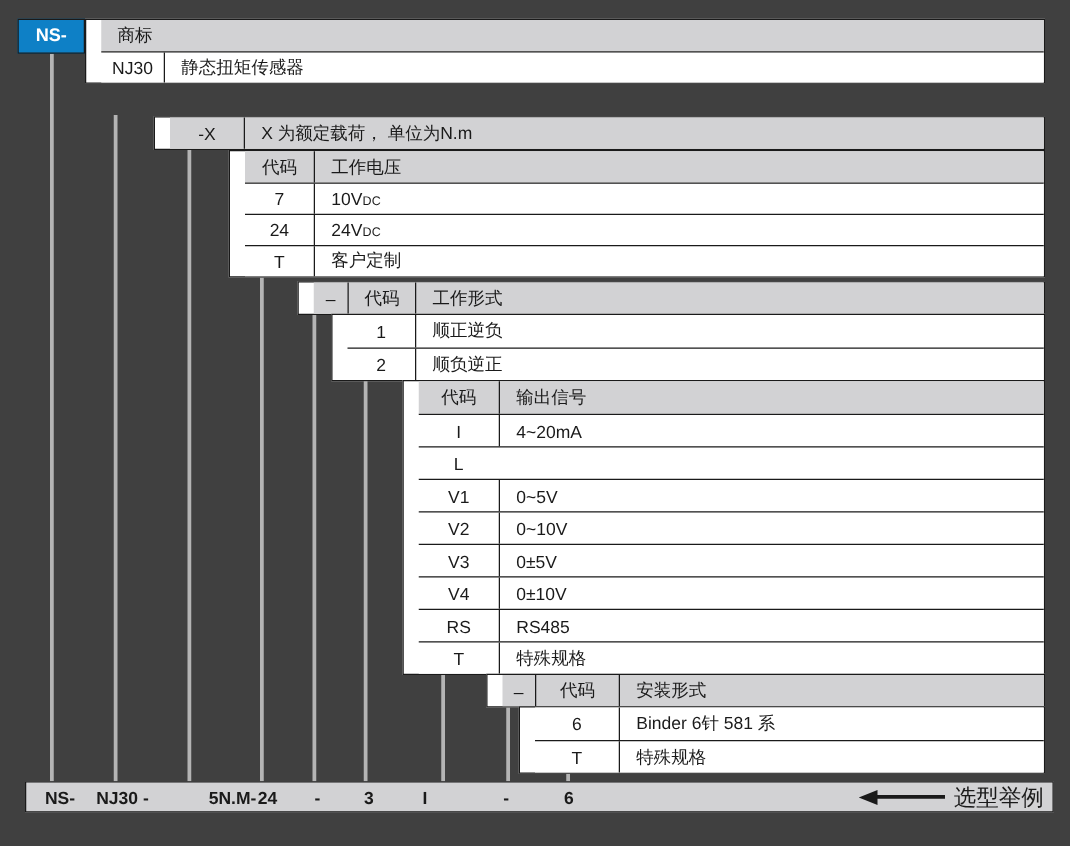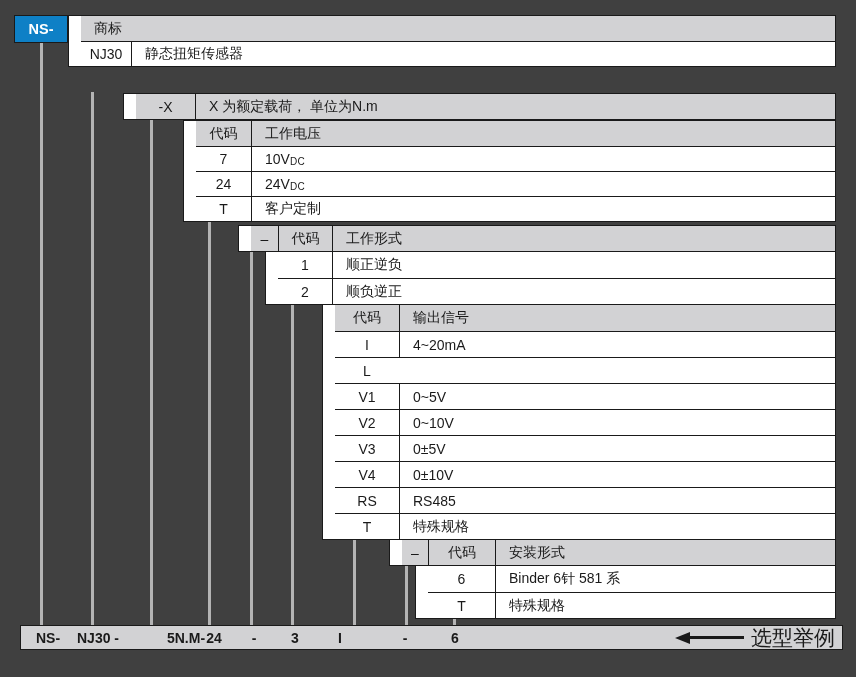--- a/index.html
+++ b/index.html
@@ -53,21 +53,21 @@
   .arrow-wrap {
     position:absolute; right:7px; top:50%; transform:translateY(-50%);
     display:flex; align-items:center;
   }
   .arrow-head {
     width:0; height:0;
     border-top:6px solid transparent; border-bottom:6px solid transparent;
     border-right:15px solid #1a1a1a;
   }
   .arrow-shaft { width:56px; height:2.5px; background:#1a1a1a; margin-left:-2px; }
-  .arrow-label { font-size:21px; margin-left:7px; }
+  .arrow-label { font-size:18px; margin-left:7px; }
 </style>
 </head>
 <body>
 
 <div class="canvas">
 
   <div class="vline" style="left:40px;  top:41px;  height:586px;"></div>
   <div class="vline" style="left:91px;  top:92px;  height:535px;"></div>
   <div class="vline" style="left:150px; top:119px; height:508px;"></div>
   <div class="vline" style="left:208px; top:222px; height:405px;"></div>

